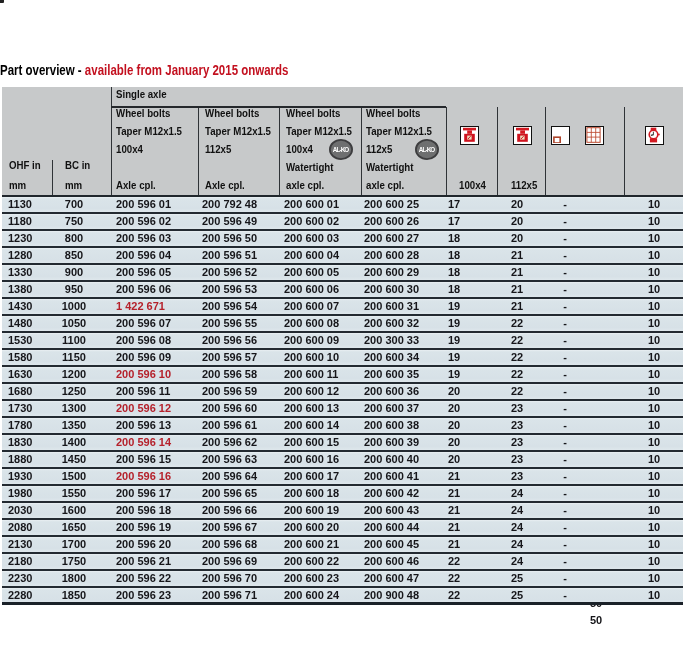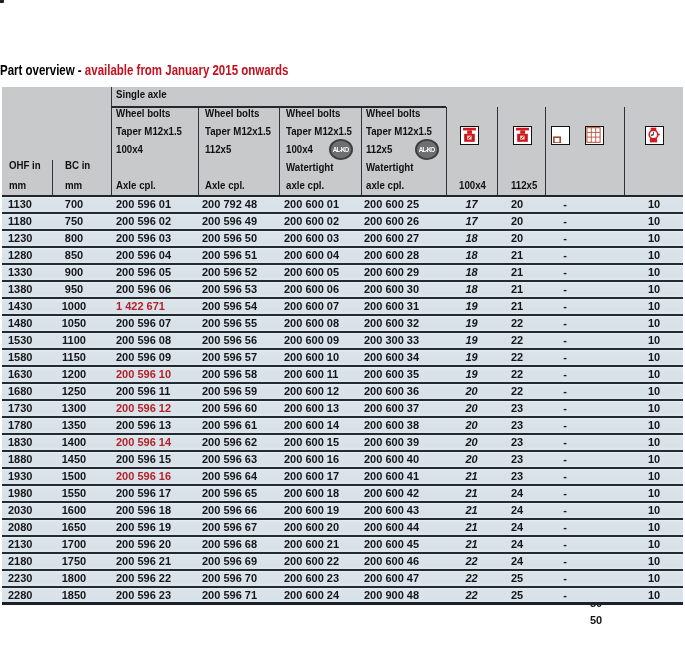--- a/index.html
+++ b/index.html
@@ -24,21 +24,21 @@
   border-bottom:2px solid #232a31; }
 .tr .d { position:absolute; top:50%; transform:translateY(-54%);
   transform-origin:0 50%; font-size:11px; font-weight:bold; color:#16161a; white-space:nowrap; }
 .c2,.c7,.c8,.c9,.c10,.c11 { transform-origin:50% 50% !important; }
 .c1 { left:6px; }
 .c2 { left:49px; width:46px; text-align:center; }
 .c3 { left:114px; }
 .c4 { left:200px; }
 .c5 { left:282px; }
 .c6 { left:362px; }
-.c7 { left:446px; width:47px; text-align:center;font-style:italic; }
+.c7 { left:446px; width:47px; text-align:left; }
 .c8 { left:495px; width:40px; text-align:center; }
 .c9 { left:543px; width:40px; text-align:center; }
 .c10 { left:575px; width:38px; text-align:center;margin-top:25px; }
 .c11 { left:622px; width:60px; text-align:center; }
 .rd { color:#b5212b !important;text-align:center; }
 </style></head>
 <body>
 <div id="logo"></div>
 <div id="hd">Part overview - <span class="r">available from January 2015 onwards</span></div>
 <div id="tbl">

